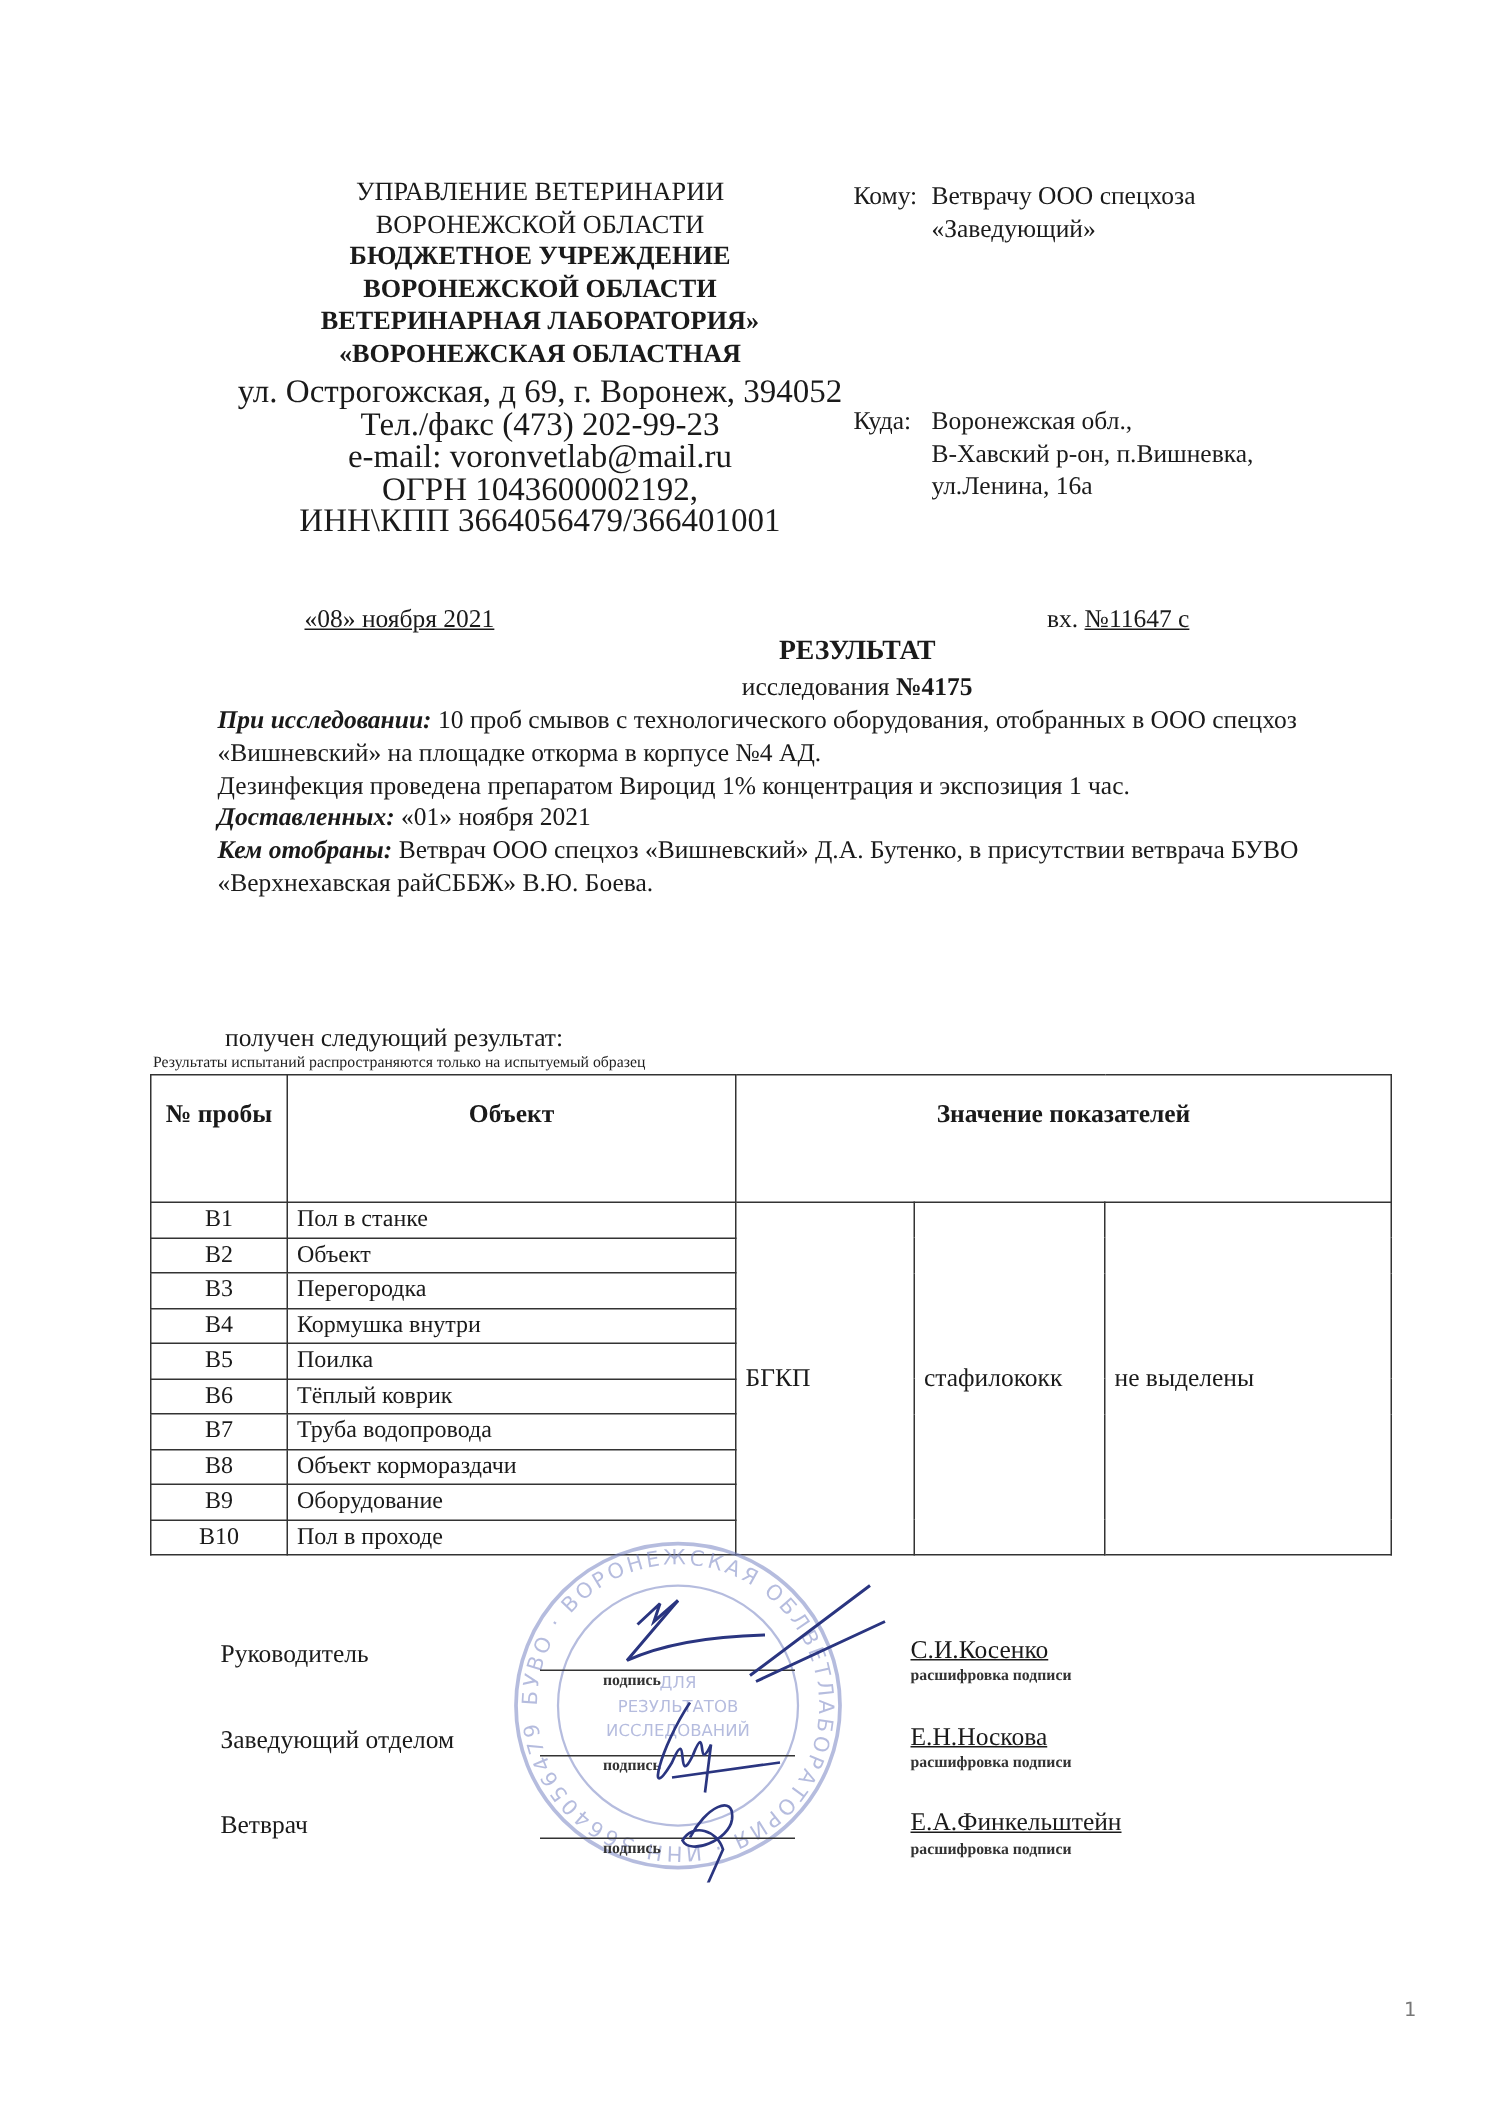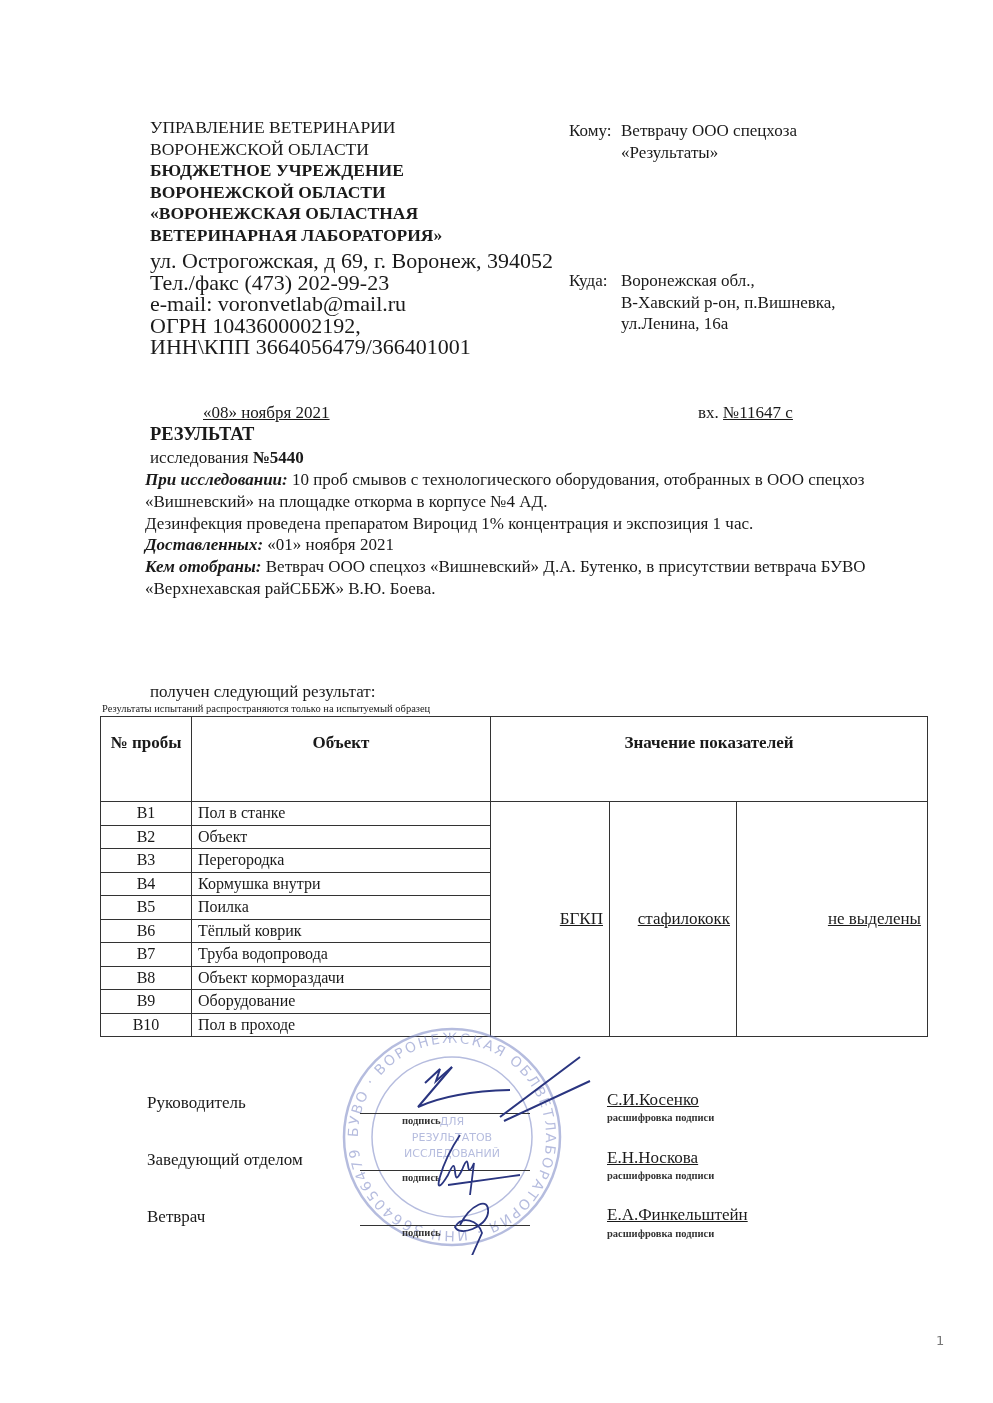--- a/index.html
+++ b/index.html
@@ -2,21 +2,21 @@
 <html><head>
 <meta charset="utf-8">
 <style>
   html, body { margin: 0; padding: 0; }
   body {
     width: 993px; height: 1403px; background: #ffffff; position: relative;
     font-family: "Liberation Serif", "DejaVu Serif", serif; color: #1a1a1a;
     overflow: hidden;
   }
   .abs { position: absolute; }
-  .center { }
+  .center { text-align: center; }
   .hdr-left { left: 150px; top: 117px; width: 420px; font-size: 17.5px; line-height: 21.5px; }
   .hdr-left .b { font-weight: bold; font-size: 17.5px; }
   .hdr-left .contacts { margin-top: 4px; font-size: 22px; line-height: 21.5px; }
   .hdr-right { left: 569px; font-size: 17px; line-height: 21.5px; }
   .hdr-right .lbl { display: inline-block; width: 52px; }
   .hdr-right .indent { padding-left: 52px; }
   .u { text-decoration: underline; }
   .title { left: 0; width: 993px; top: 424px; font-size: 18.5px; font-weight: bold; }
   .subtitle { left: 0; width: 993px; top: 448px; font-size: 17px; padding-left: 150px; box-sizing: border-box; }
   .body-txt { left: 145px; top: 469px; width: 810px; font-size: 17px; line-height: 21.8px; }
@@ -26,69 +26,69 @@
   .note { left: 102px; top: 703px; font-size: 10.5px; color: #222; }
   table.res {
     position: absolute; left: 100px; top: 716px; width: 828px; border-collapse: collapse;
     font-size: 16px;
   }
   table.res td, table.res th { border: 1.5px solid #333; padding: 0 6px; }
   table.res th { font-weight: bold; font-size: 17px; vertical-align: top; height: 68px; padding-top: 16px; }
   table.res td.num { text-align: center; width: 78px; }
   table.res td.obj { width: 286px; }
   table.res tr.r td { height: 22.5px; line-height: 22px; }
-  table.res td.val { text-align: right; vertical-align: middle; font-size: 17px; text-decoration: underline; }
+  table.res td.val { text-align: left; vertical-align: middle; font-size: 17px; }
   .sig-row { left: 147px; font-size: 17px; }
   .sig-line { border-bottom: 1.3px solid #333; width: 170px; }
   .sig-cap { font-size: 10.5px; font-weight: bold; color: #333; }
   .decode { left: 607px; font-size: 17px; text-decoration: underline; }
   .decode-cap { left: 607px; font-size: 10.5px; font-weight: bold; color: #333; }
   .page-num { left: 936px; top: 1333px; font-family: "DejaVu Sans", sans-serif; font-size: 13px; color: #777; }
   .stamp { left: 340px; top: 1025px; width: 225px; height: 225px; opacity: 0.55; }
   .sig-svg { position: absolute; }
 </style>
 </head>
 <body>
 
 <div class="abs hdr-left center">
   <div>УПРАВЛЕНИЕ ВЕТЕРИНАРИИ</div>
   <div>ВОРОНЕЖСКОЙ ОБЛАСТИ</div>
   <div class="b">БЮДЖЕТНОЕ УЧРЕЖДЕНИЕ</div>
   <div class="b">ВОРОНЕЖСКОЙ ОБЛАСТИ</div>
+  <div class="b">ВЕТЕРИНАРНАЯ ЛАБОРАТОРИЯ»</div>
   <div class="b">«ВОРОНЕЖСКАЯ ОБЛАСТНАЯ</div>
-  <div class="b">ВЕТЕРИНАРНАЯ ЛАБОРАТОРИЯ»</div>
   <div class="contacts">
     <div>ул. Острогожская, д 69, г. Воронеж, 394052</div>
     <div>Тел./факс (473) 202-99-23</div>
     <div>e-mail: voronvetlab@mail.ru</div>
     <div>ОГРН 1043600002192,</div>
     <div>ИНН\КПП 3664056479/366401001</div>
   </div>
 </div>
 
 <div class="abs hdr-right" style="top:120px;">
   <div><span class="lbl">Кому:</span><span>Ветврачу ООО спецхоза</span></div>
-  <div class="indent">«Результаты»</div>
+  <div class="indent">«Заведующий»</div>
 </div>
 <div class="abs hdr-right" style="top:270px;">
   <div><span class="lbl">Куда:</span><span>Воронежская обл.,</span></div>
   <div class="indent">В-Хавский р-он, п.Вишневка,</div>
   <div class="indent">ул.Ленина, 16а</div>
 </div>
 
 <div class="abs u" style="left:203px; top:403px; font-size:17px;">«08» ноября 2021</div>
 <div class="abs" style="left:698px; top:403px; font-size:17px;">
   <span>вх.</span>
   <span class="u">№11647 с</span>
 </div>
 
 <div class="abs title center" style="padding-left:150px; box-sizing:border-box;">РЕЗУЛЬТАТ</div>
 <div class="abs subtitle center">
   <span>исследования</span>
-  <b>№5440</b>
+  <b>№4175</b>
 </div>
 
 <div class="abs body-txt">
   <p><b>При исследовании:</b> <span>10 проб смывов с технологического оборудования, отобранных в ООО спецхоз «Вишневский» на площадке откорма в корпусе №4 АД.</span></p>
   <p>Дезинфекция проведена препаратом Вироцид 1% концентрация и экспозиция 1 час.</p>
   <p><b>Доставленных:</b> <span>«01» ноября 2021</span></p>
   <p><b>Кем отобраны:</b> <span>Ветврач ООО спецхоз «Вишневский» Д.А. Бутенко, в присутствии ветврача БУВО «Верхнехавская райСББЖ» В.Ю. Боева.</span></p>
 </div>
 
 <div class="abs got">получен следующий результат:</div>

